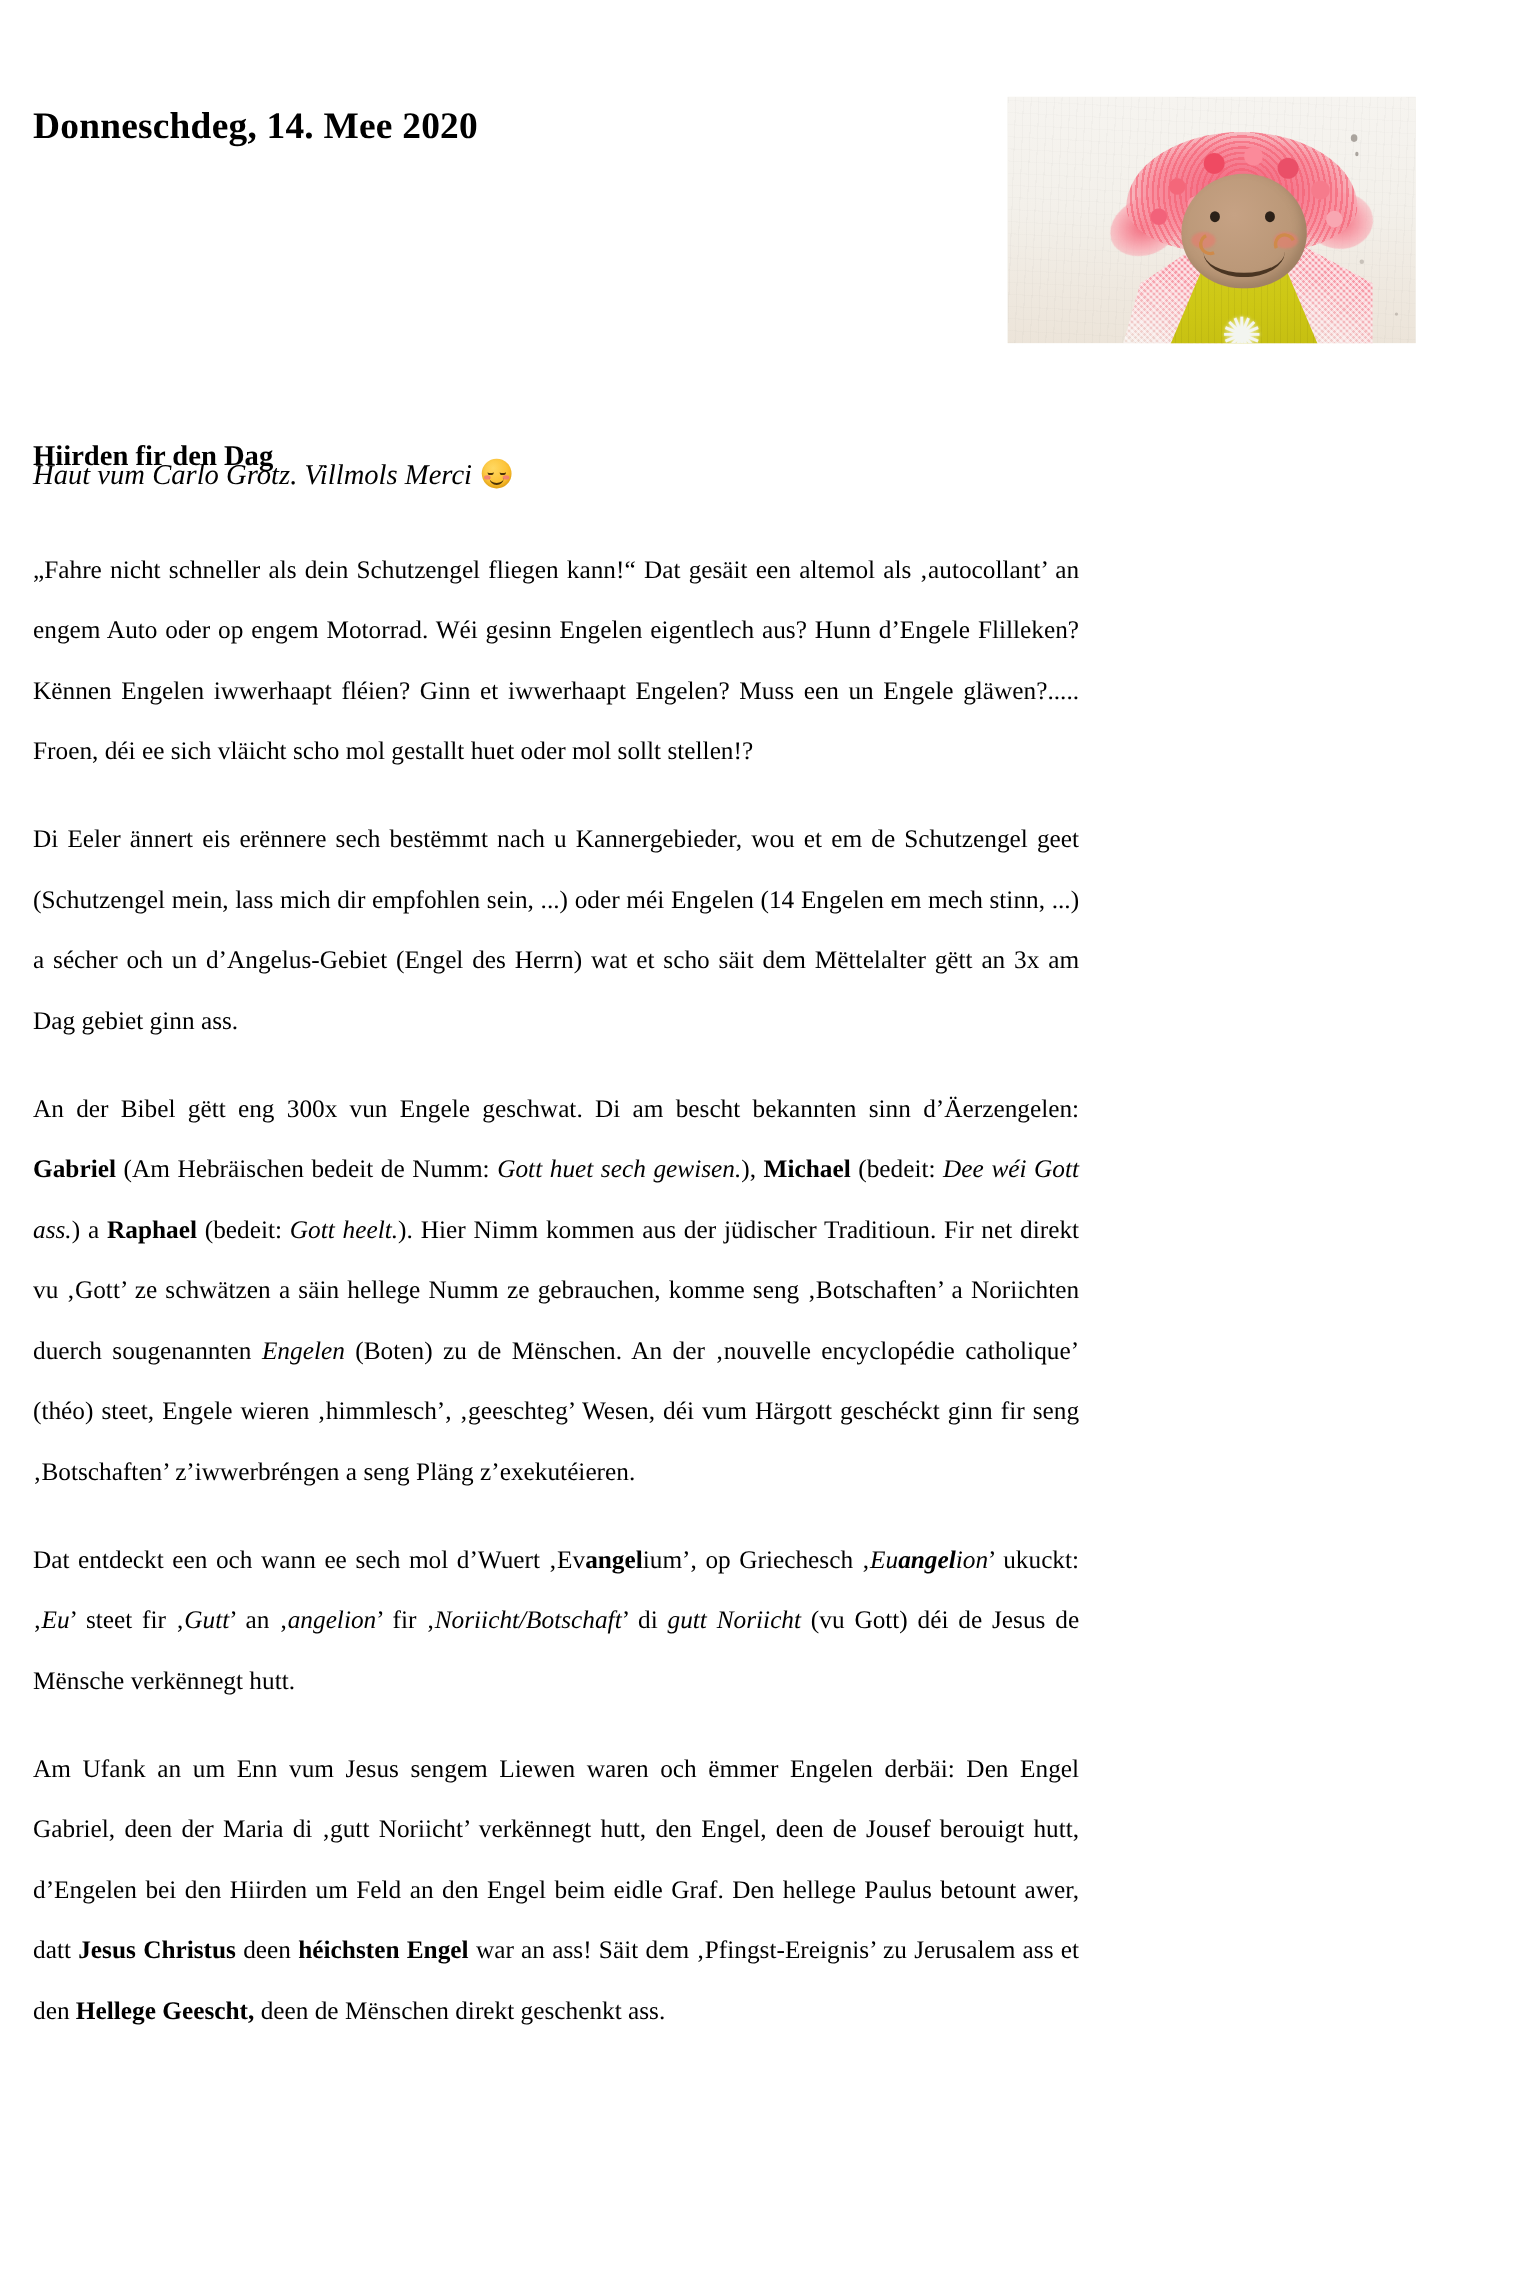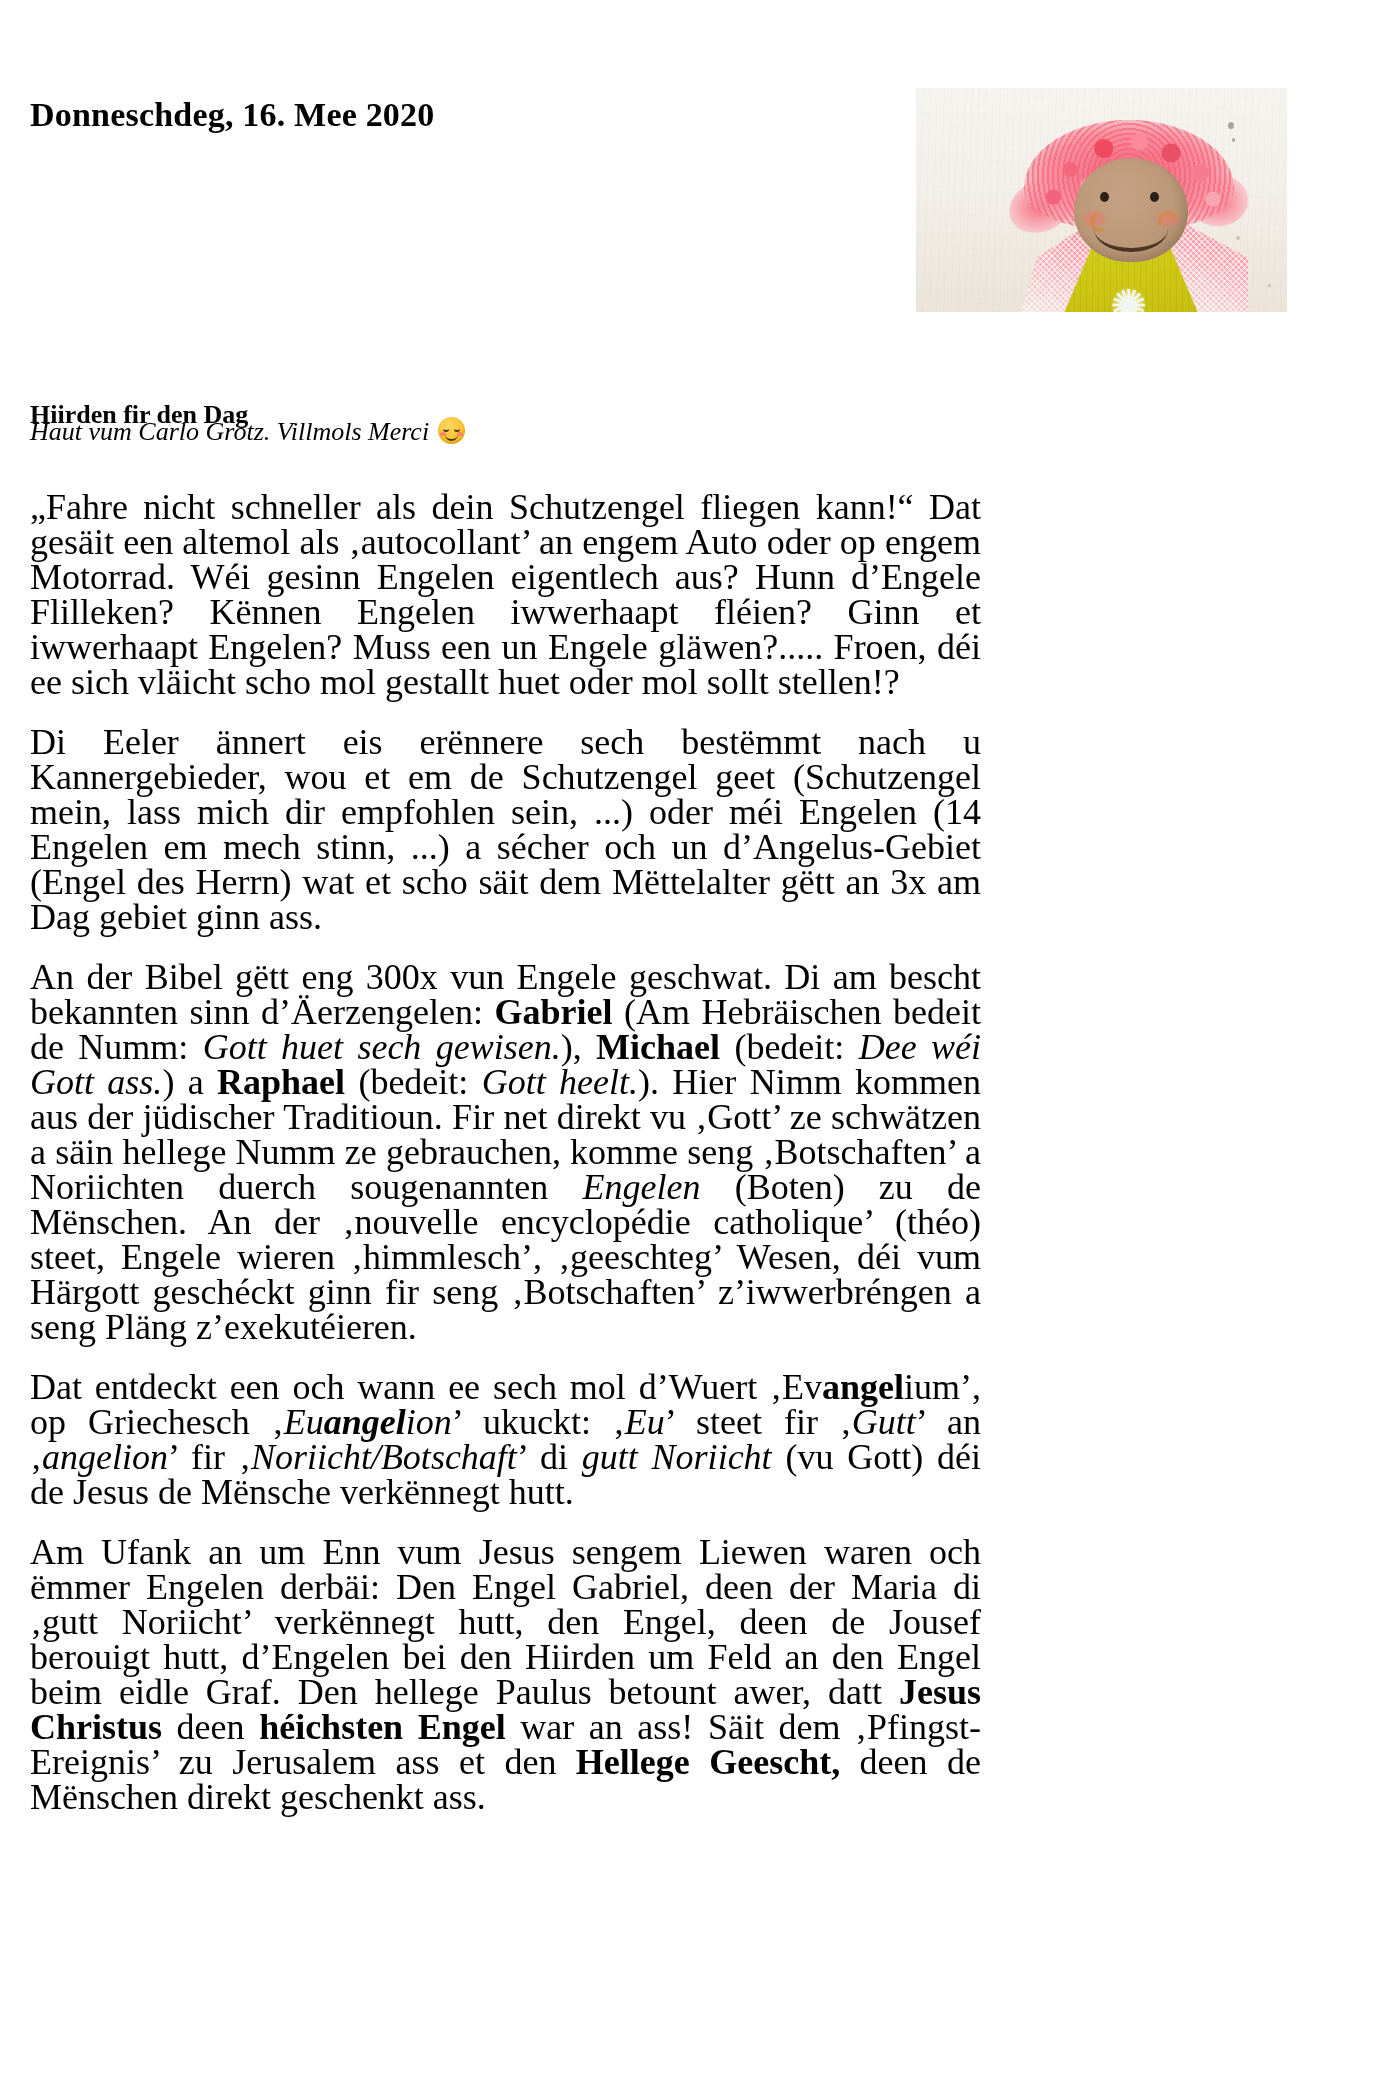--- a/index.html
+++ b/index.html
@@ -198,37 +198,37 @@
   }
 
   .body-col {
     position: absolute;
     left: 30px;
     top: 490px;
     width: 951px;
   }
   p.para {
     margin: 0 0 25px 0;
-    font-size: 36px;
-    line-height: 35px;
+    font-size: 23px;
+    line-height: 55px;
     text-align: justify;
     text-justify: inter-word;
     hyphens: none;
   }
   p.para:last-child { margin-bottom: 16px; }
   .b { font-weight: bold; }
   .i { font-style: italic; }
   .bi { font-weight: bold; font-style: italic; }
 </style>
 </head>
 <body>
 
 <div class="page">
 
-  <h1 class="doc-title">Donneschdeg, 16. Mee 2020</h1>
+  <h1 class="doc-title">Donneschdeg, 14. Mee 2020</h1>
 
   <div class="photo">
     <div class="wall"></div>
     <div class="speck" style="left:312px;top:34px;width:6px;height:7px;"></div>
     <div class="speck" style="left:316px;top:50px;width:3px;height:4px;"></div>
     <div class="speck" style="left:320px;top:148px;width:4px;height:4px;opacity:.3;"></div>
     <div class="speck" style="left:352px;top:196px;width:3px;height:3px;opacity:.3;"></div>
 
     <div class="wing left"></div>
     <div class="wing right"></div>

